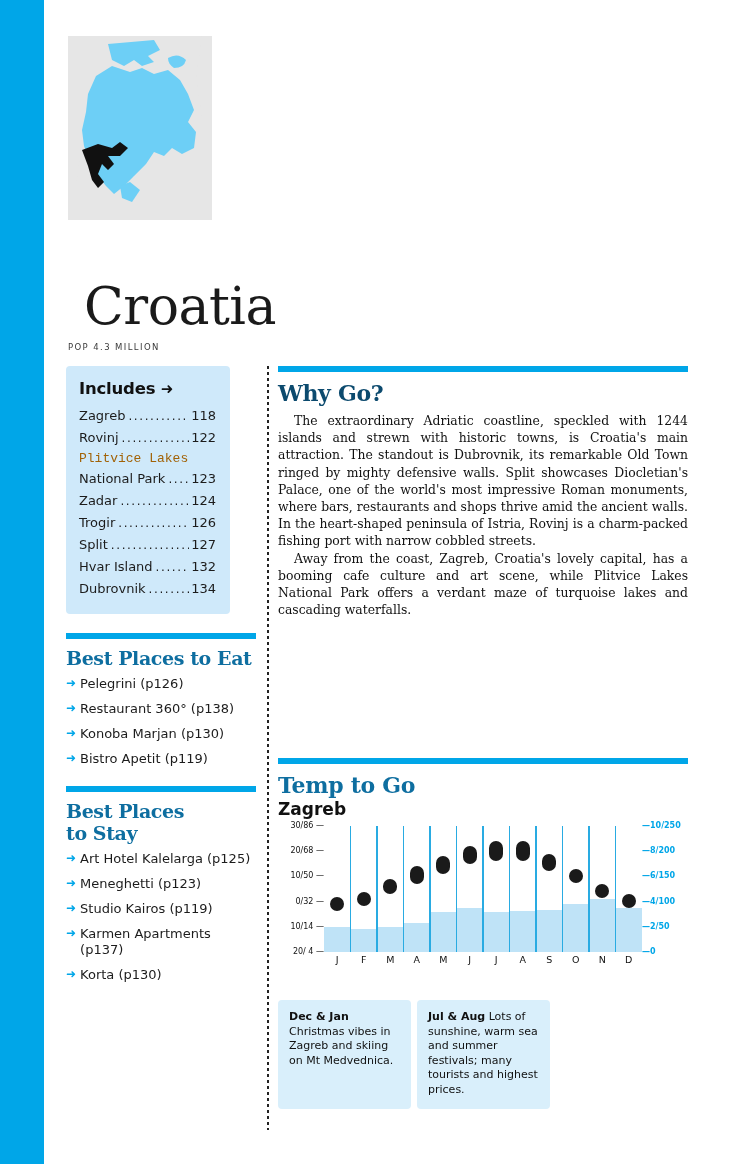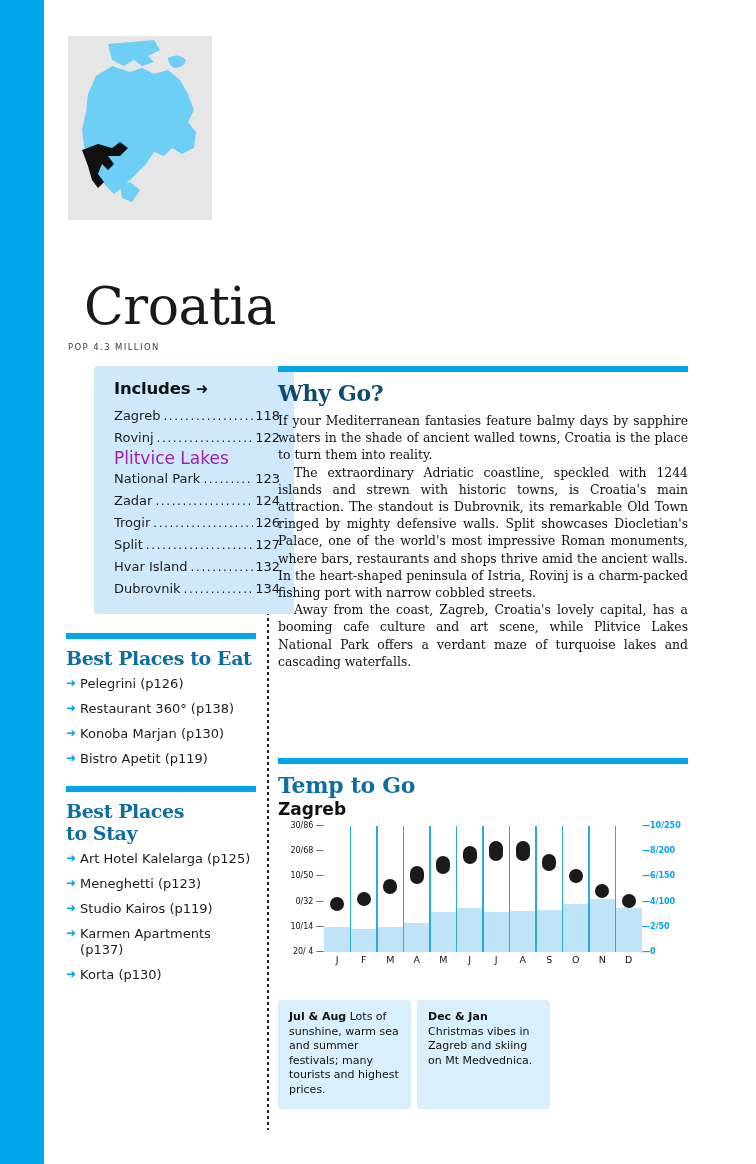--- a/index.html
+++ b/index.html
@@ -51,23 +51,22 @@
     position:absolute; left:223px; top:366px;
     width:2px; height:764px;
     background:repeating-linear-gradient(to bottom,#222 0 3px,transparent 3px 6px);
   }
   
   .col-left { position:absolute; left:22px; top:366px; width:190px; }
 
   .includes-box {
     background:#cfe9fa;
     border-radius:4px;
-    padding:13px 14px 14px 20px;
-    width:200px;
-    margin-left:28px;
+    padding:13px 14px 14px 13px;
+    width:164px;
   }
   .includes-head {
     font-size:16.5px;
     font-weight:700;
     color:#111;
     margin-bottom:7px;
     letter-spacing:-0.2px;
   }
   .includes-head .arw { font-size:15px; }
   .inc-row {
@@ -81,21 +80,21 @@
   .inc-row .dots {
     flex:1 1 auto;
     overflow:hidden;
     white-space:nowrap;
     margin:0 2px 0 3px;
     color:#1c1c1c;
     font-size:12px;
     letter-spacing:1.6px;
   }
   .inc-row .pg { flex:0 0 auto; }
-  .inc-two { font-size:17px; line-height:19px; color:#a21caf; }
+  .inc-two { font-size:13px; line-height:19px; color:#a16207;font-family:Liberation Mono, monospace; }
 
   .blue-rule {
     height:6px; background:#00a6e8; width:190px; margin:19px 0 8px 0;
   }
   .sec-title {
     font-family:"DejaVu Serif", serif;
     font-weight:700;
     font-size:19px;
     line-height:22px;
     color:#0e6ea0;
@@ -317,21 +316,20 @@
         <div class="bullet">
           <span class="arw">➜</span>
           <span>Korta (p130)</span>
         </div>
       </div>
   </div>
 
   <div class="col-right">
     <div class="rule-top"></div>
     <div class="h-why">Why Go?</div>
-    <div class="body-p">If your Mediterranean fantasies feature balmy days by sapphire waters in the shade of ancient walled towns, Croatia is the place to turn them into reality.</div>
     <div class="body-p indent">The extraordinary Adriatic coastline, speckled with 1244 islands and strewn with historic towns, is Croatia's main attraction. The standout is Dubrovnik, its remarkable Old Town ringed by mighty defensive walls. Split showcases Diocletian's Palace, one of the world's most impressive Roman monuments, where bars, restaurants and shops thrive amid the ancient walls. In the heart-shaped peninsula of Istria, Rovinj is a charm-packed fishing port with narrow cobbled streets.</div>
     <div class="body-p indent">Away from the coast, Zagreb, Croatia's lovely capital, has a booming cafe culture and art scene, while Plitvice Lakes National Park offers a verdant maze of turquoise lakes and cascading waterfalls.</div>
   </div>
 
   <div class="wtg">
     <div class="rule-top"></div>
     <div class="h-wtg">Temp to Go</div>
     <div class="h-city">Zagreb</div>
 
     <div class="chart">
@@ -399,17 +397,17 @@
           <div class="mlab" style="left: 198.75px;">A</div>
           <div class="mlab" style="left: 225.25px;">S</div>
           <div class="mlab" style="left: 251.75px;">O</div>
           <div class="mlab" style="left: 278.25px;">N</div>
           <div class="mlab" style="left: 304.75px;">D</div>
         </div>
     </div>
   </div>
 
   <div class="infoboxes" id="infoboxes">
+      <div class="ibox"><b>Dec &amp; Jan</b><span> Christmas vibes in Zagreb and skiing on Mt Medvednica.</span></div>
       <div class="ibox"><b>Jul &amp; Aug</b><span> Lots of sunshine, warm sea and summer festivals; many tourists and highest prices.</span></div>
-      <div class="ibox"><b>Dec &amp; Jan</b><span> Christmas vibes in Zagreb and skiing on Mt Medvednica.</span></div>
     </div>
 
 </div>
 
 </body></html>

